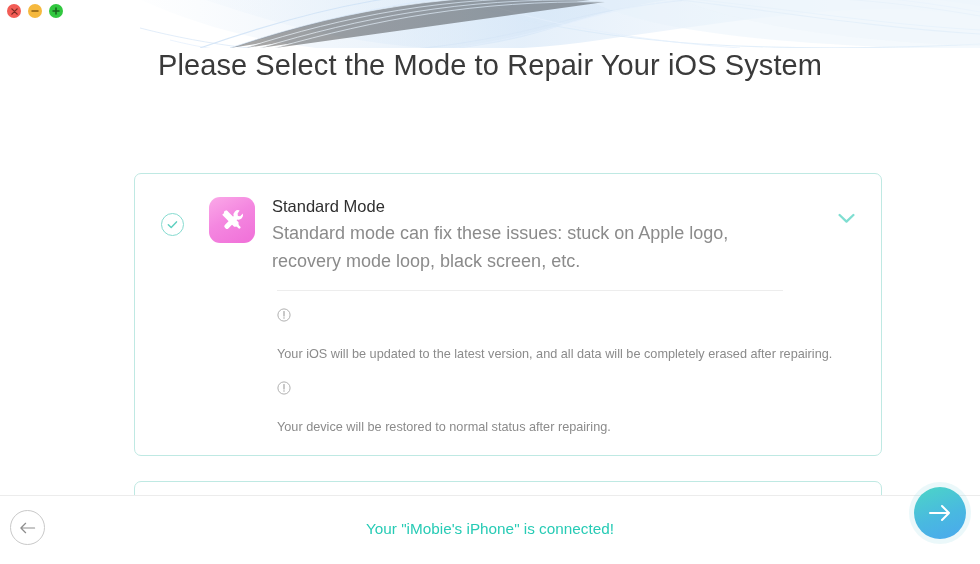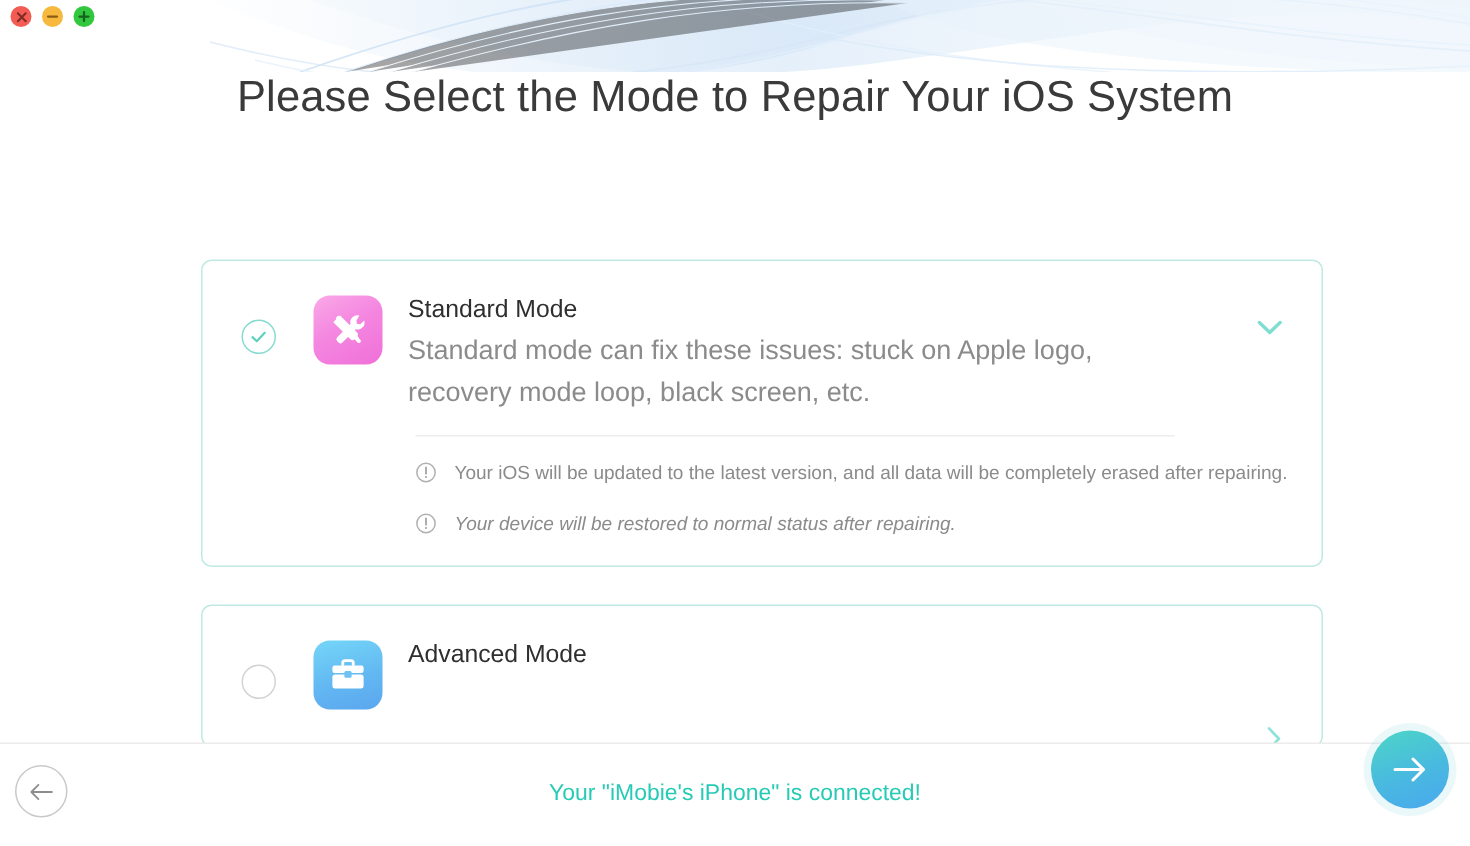--- a/index.html
+++ b/index.html
@@ -165,23 +165,24 @@
     margin: 15px 98px 0 142px;
   }
 
   
   .notes {
     padding: 16px 0 19px 142px;
   }
   .note-row {
     display: flex;
     align-items: flex-start;
-    gap: 12px;
-  }
-  .note-row + .note-row { margin-top: 17px; font-style: italic; }
+    gap: 24px;
+    flex-direction: column;
+  }
+  .note-row + .note-row { margin-top: 17px; }
   .note-icon {
     flex: 0 0 14px;
     margin-top: 1px;
     color: #a9a9a9;
     display:flex;
   }
   .note-text {
     font-size: 12.7px;
     color: #8b8b8b;
     line-height: 1.35;

